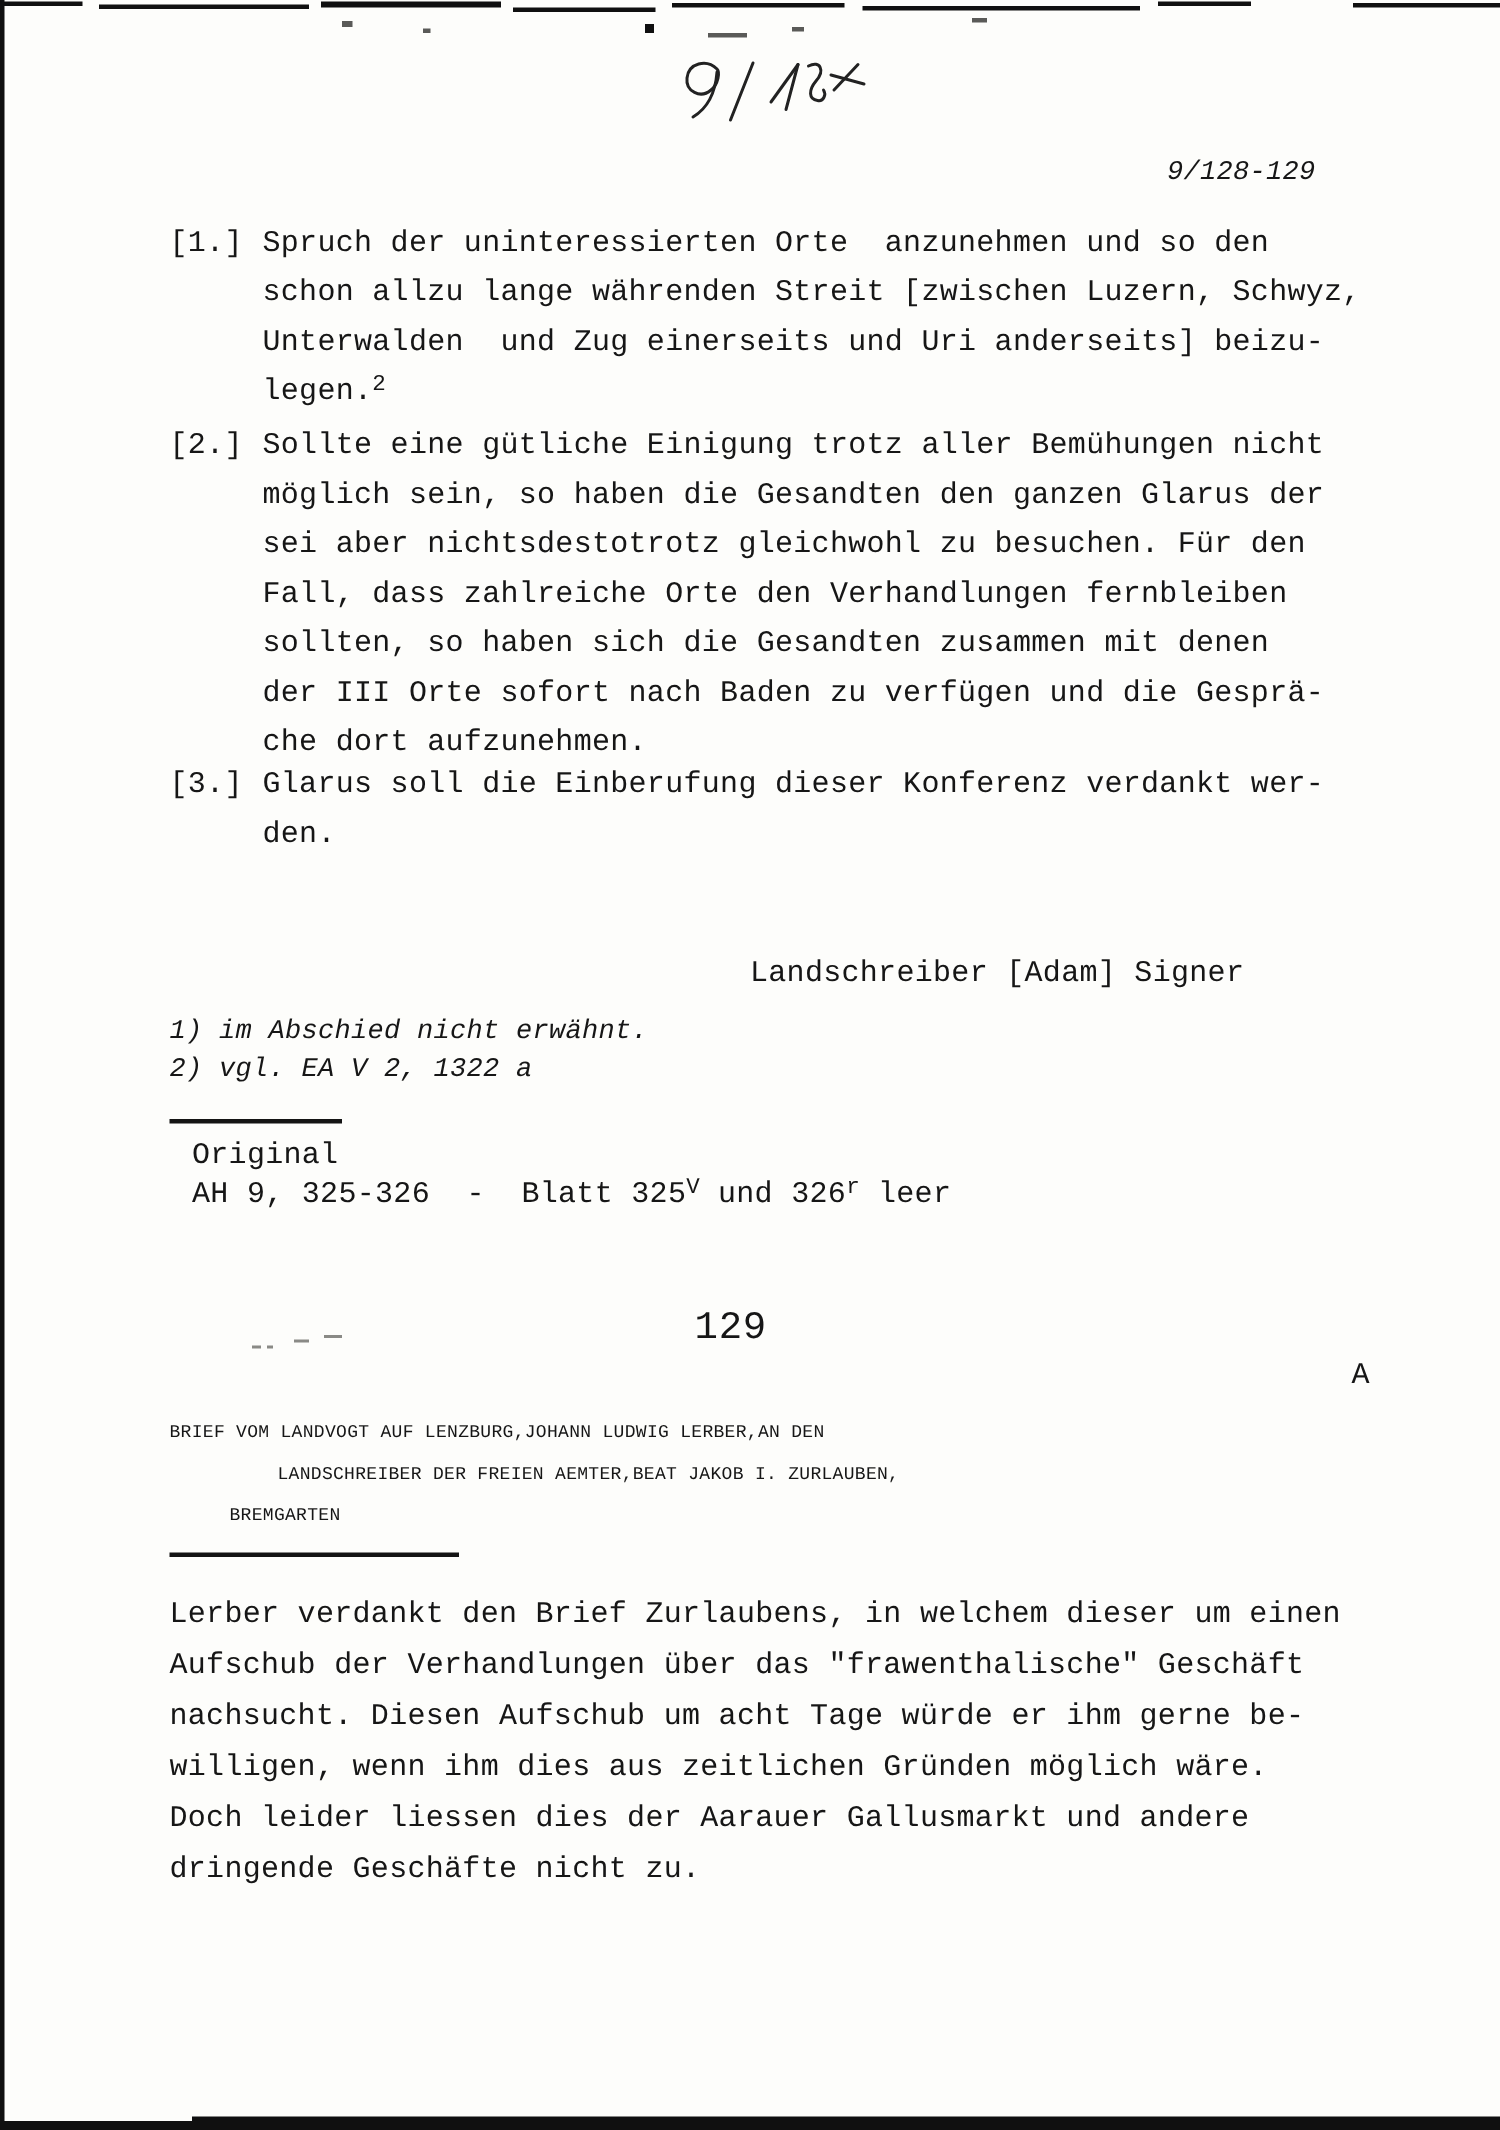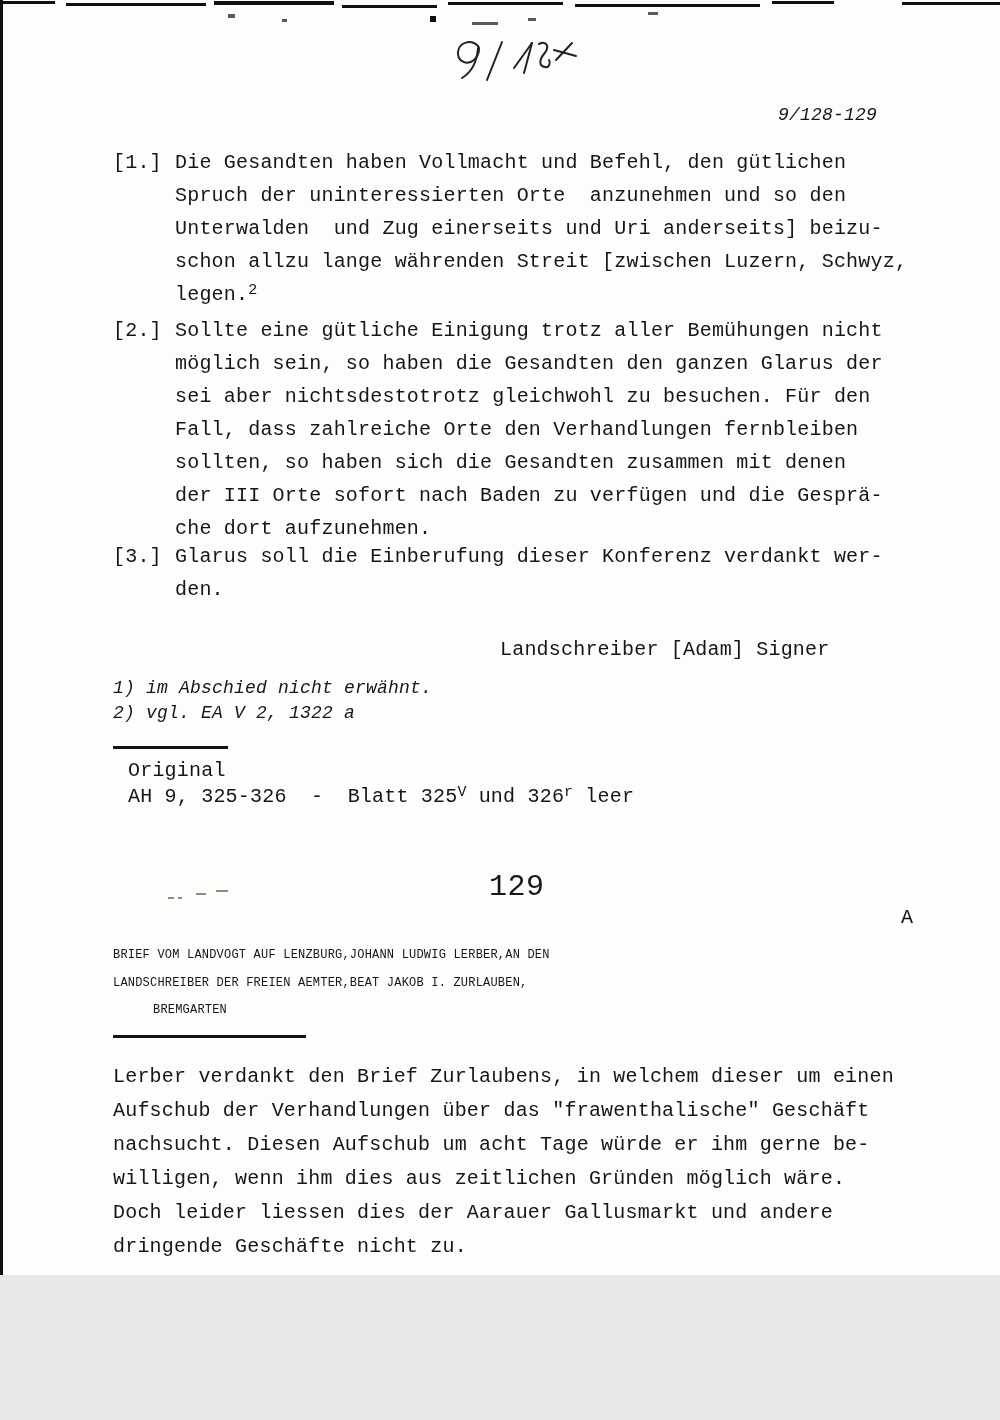--- a/index.html
+++ b/index.html
@@ -1,39 +1,39 @@
 <!DOCTYPE html>
 <html><head>
 <meta charset="utf-8">
 <style>
   html,body{margin:0;padding:0;background:#e8e8e6;}
   .page{
     position:relative;
-    width:1000px;height:1275px;
+    width:1000px;height:1420px;
     background:#fdfdfb;
     overflow:hidden;
     font-family:"Liberation Mono","DejaVu Sans Mono",monospace;
     color:#161616;
   }
   
   .art{position:absolute;background:#101010;}
   .art.gray{background:#5a5a58;}
   .left-border{left:0;top:0;width:3px;height:1420px;}
   .bottom-bar{left:128px;top:1411px;width:872px;height:9px;}
   .bottom-bar2{left:0;top:1414px;width:128px;height:6px;}
   
   .abs{position:absolute;}
   .tline{white-space:pre;}
   .body-text{font-size:20px;line-height:33px;letter-spacing:.2px;}
   .para{display:flex;}
   .marker-col{width:62px;flex:0 0 62px;}
   sup.fn{font-size:15px;line-height:0;vertical-align:6px;letter-spacing:0;}
   .italic-note{font-style:italic;font-size:18px;line-height:25px;letter-spacing:.2px;}
   .rule{position:absolute;height:3px;background:#141414;}
-  .entry-number{font-size:30px;letter-spacing:.5px;margin-left:26px;}
+  .entry-number{font-size:26px;letter-spacing:.5px;}
   .title-caps{font-size:12px;line-height:27.5px;letter-spacing:.2px;}
   .hand-svg{position:absolute;left:438px;top:28px;}
   .pencil{position:absolute;background:#8a8a86;}
 </style>
 </head>
 <body>
 
 <div class="page">
 
   <div class="art left-border"></div>
@@ -67,24 +67,23 @@
     </g>
   </svg>
 
   <div class="abs italic-note" style="left:632px;top:103px;width:245px;text-align:right">9/128-129</div>
 
   <div class="abs body-text" style="left:113px;top:146px;width:830px">
 
     <div class="para">
       <div class="marker-col">[1.]</div>
       <div>
-        <div class="tline">Die Gesandten haben Vollmacht und Befehl, den gütlichen</div>
         <div class="tline">Spruch der uninteressierten Orte  anzunehmen und so den</div>
+        <div class="tline">schon allzu lange währenden Streit [zwischen Luzern, Schwyz,</div>
         <div class="tline">Unterwalden  und Zug einerseits und Uri anderseits] beizu-</div>
-        <div class="tline">schon allzu lange währenden Streit [zwischen Luzern, Schwyz,</div>
         <div class="tline"><span>legen.</span><sup class="fn">2</sup></div>
       </div>
     </div>
 
     <div class="para" style="margin-top:3px">
       <div class="marker-col">[2.]</div>
       <div>
         <div class="tline">Sollte eine gütliche Einigung trotz aller Bemühungen nicht</div>
         <div class="tline">möglich sein, so haben die Gesandten den ganzen Glarus der</div>
         <div class="tline">sei aber nichtsdestotrotz gleichwohl zu besuchen. Für den</div>
@@ -122,21 +121,21 @@
 
   <div class="pencil" style="left:168px;top:897px;width:6px;height:2px"></div>
   <div class="pencil" style="left:178px;top:897px;width:4px;height:2px"></div>
   <div class="pencil" style="left:196px;top:893px;width:10px;height:2px"></div>
   <div class="pencil" style="left:216px;top:890px;width:12px;height:2px"></div>
 
   <div class="abs body-text" style="left:901px;top:901px">A</div>
 
   <div class="abs" style="left:113px;top:942px">
     <div class="title-caps tline">BRIEF VOM LANDVOGT AUF LENZBURG,JOHANN LUDWIG LERBER,AN DEN</div>
-    <div class="title-caps tline" style="">LANDSCHREIBER DER FREIEN AEMTER,BEAT JAKOB I. ZURLAUBEN,</div>
+    <div class="title-caps tline" style="margin-left:72px">LANDSCHREIBER DER FREIEN AEMTER,BEAT JAKOB I. ZURLAUBEN,</div>
     <div class="title-caps tline" style="margin-left:40px">BREMGARTEN</div>
   </div>
 
   <div class="rule" style="left:113px;top:1035px;width:193px"></div>
 
   <div class="abs body-text" style="left:113px;top:1060px;line-height:34px">
     <div class="tline">Lerber verdankt den Brief Zurlaubens, in welchem dieser um einen</div>
     <div class="tline">Aufschub der Verhandlungen über das "frawenthalische" Geschäft</div>
     <div class="tline">nachsucht. Diesen Aufschub um acht Tage würde er ihm gerne be-</div>
     <div class="tline">willigen, wenn ihm dies aus zeitlichen Gründen möglich wäre.</div>

